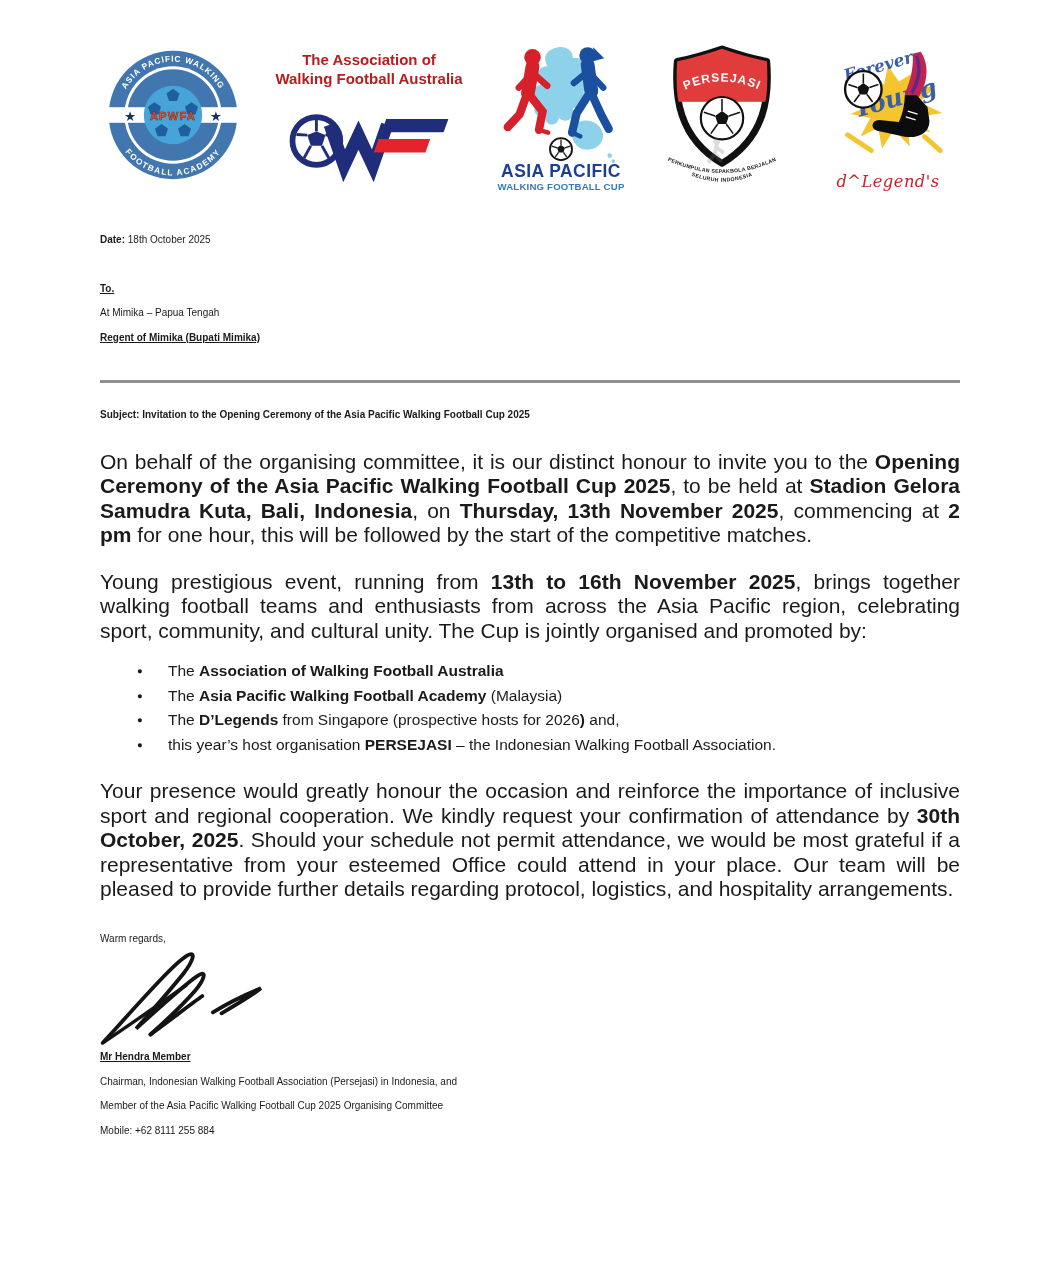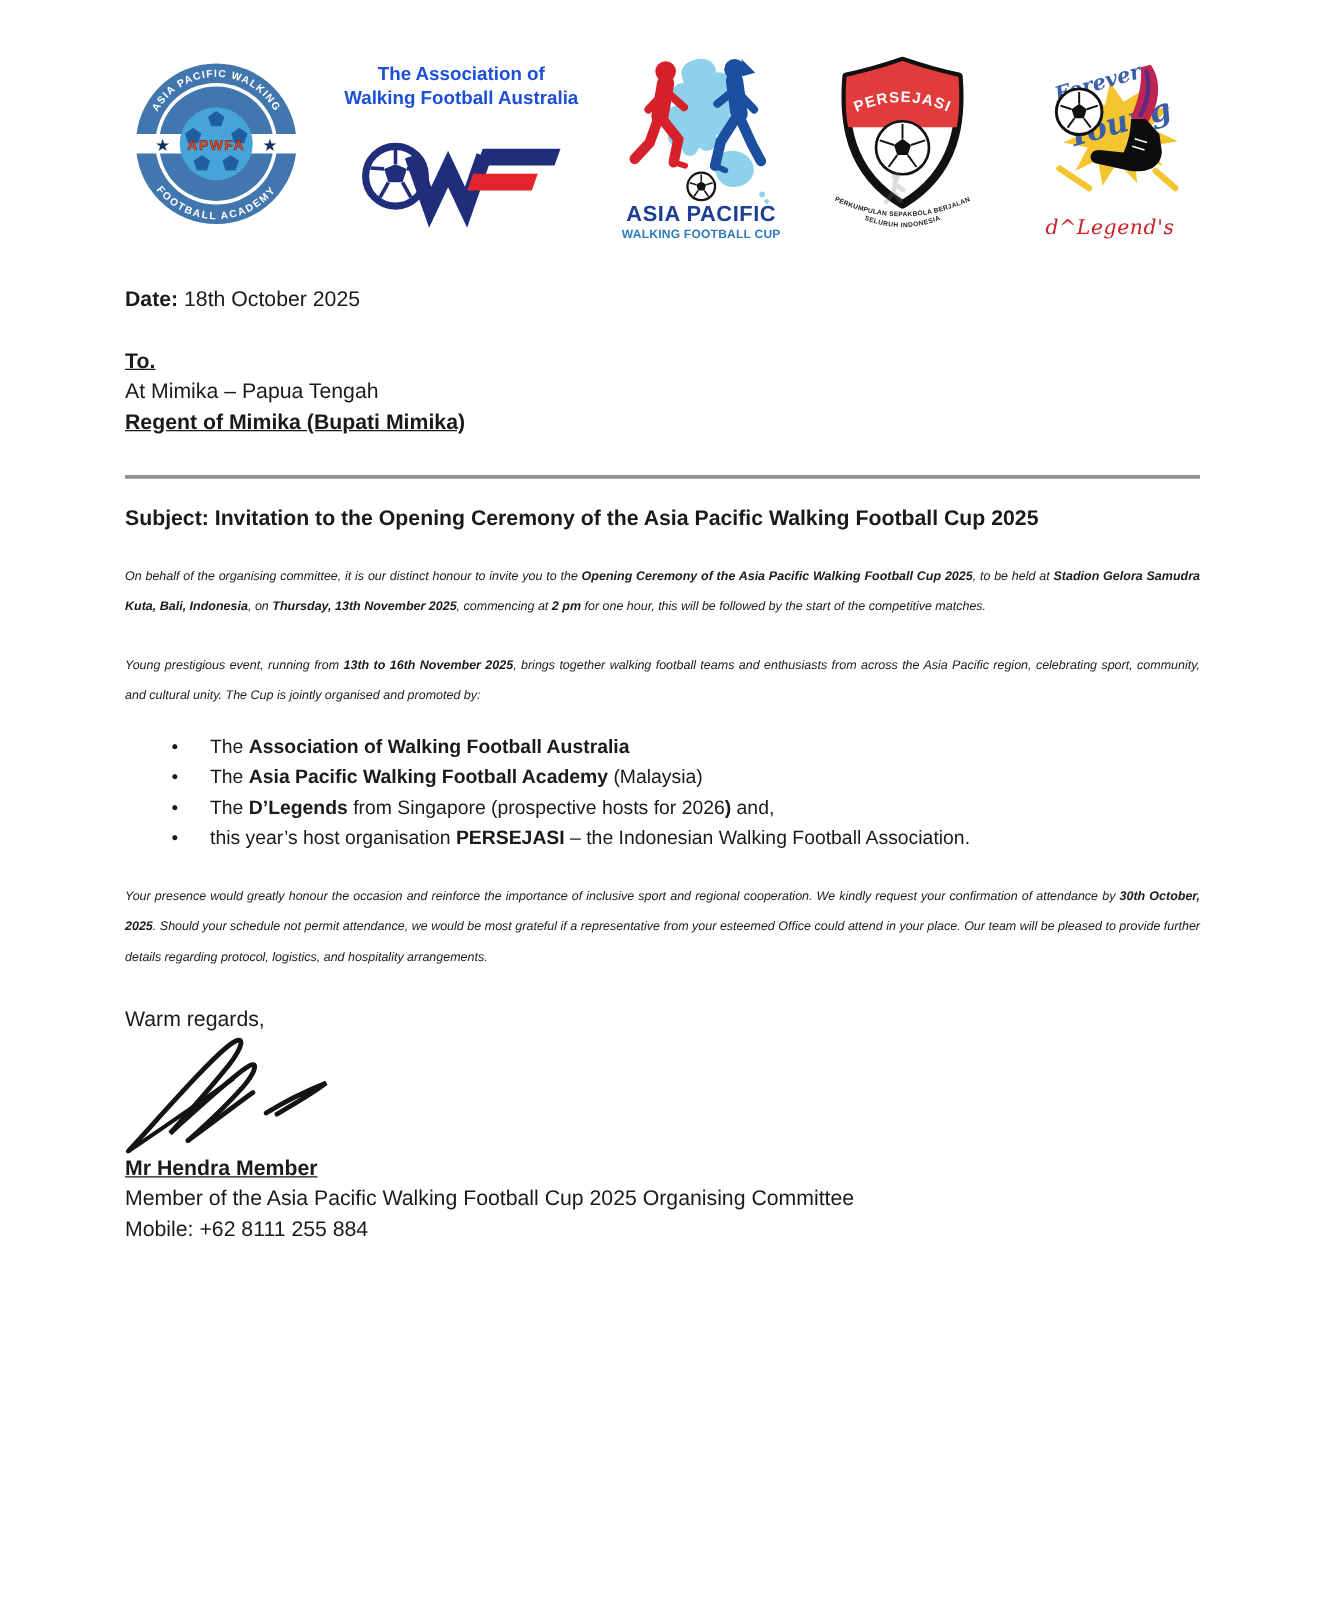--- a/index.html
+++ b/index.html
@@ -1,34 +1,34 @@
 <!DOCTYPE html>
 <html><head>
 <meta charset="utf-8">
 <style>
   html,body{margin:0;padding:0;background:#fff;}
   .page{position:relative;width:1062px;height:1280px;background:#ffffff;overflow:hidden;
         font-family:"Liberation Sans","DejaVu Sans",sans-serif;color:#1a1a1a;}
   .logos{margin:36px 100px 0 100px;height:166px;display:flex;justify-content:space-between;align-items:flex-start;}
   .logo-apwfa{margin-top:6px;}
   .awfa-block{display:flex;flex-direction:column;align-items:center;width:192px;margin-top:14px;}
-  .awfa-title{font-weight:bold;font-size:15px;line-height:19px;text-align:center;color:#1d4ed8;}
+  .awfa-title{font-weight:bold;font-size:15px;line-height:19px;text-align:center;color:#b91c1c;}
   .awfa-svg{margin-top:8px;}
   .logo-apwfc{margin-top:2px;}
   .logo-persejasi{margin-top:6px;}
   .logo-dlegends{margin-top:2px;}
   .content{margin:0 102px 0 100px;}
-  .line{margin:0;font-size:17px;line-height:24.5px;}
+  .line{margin:0;font-size:10px;line-height:24.5px;}
   .bold{font-weight:bold;text-decoration:underline;}
   .date-row{margin-top:26px;}
   .to-block{margin-top:24px;}
   hr.divider{border:none;border-top:3px solid #909090;margin:30px 0 0 0;}
   .subject{margin-top:20px;font-weight:bold;}
   .salutation{margin-top:20px;}
-  .para{margin:22px 0 0 0;font-size:10px;line-height:24.5px;text-align:justify;font-style:italic;}
+  .para{margin:22px 0 0 0;font-size:21px;line-height:24.5px;text-align:justify;}
   .bullets{margin:16px 0 0 0;padding:0;list-style:none;}
   .bullets li{display:flex;font-size:15.5px;line-height:24.6px;}
   .dot{width:31px;padding-left:37px;font-size:9.5px;flex-shrink:0;}
   .closing{margin-top:25px;}
   .signature{display:block;margin:-2px 0 0 -4px;}
   b{font-weight:bold;}
 </style>
 </head>
 <body>
 
@@ -231,17 +231,18 @@
     <svg class="signature" width="228" height="96" viewBox="0 0 230 100">
       <g stroke="#141414" fill="none" stroke-linecap="round">
         <path stroke-width="4" d="M4,97 C36,62 76,16 91,7 C101,1 98,12 87,26 C70,47 46,74 38,83 C60,63 90,36 102,28 C112,21 110,31 99,44 C84,61 62,81 53,89"></path>
         <path stroke-width="4" d="M53,89 C67,79 97,56 107,49"></path>
         <path stroke-width="4" d="M118,66 C136,55 158,45 168,41 C158,49 139,60 127,67"></path>
         <path stroke-width="3.5" d="M3,98 C30,80 70,52 90,38"></path>
       </g>
     </svg>
 
     <p class="line bold">Mr Hendra Member</p>
+    <p class="line">Chairman, Indonesian Walking Football Association (Persejasi) in Indonesia, and</p>
     <p class="line">Member of the Asia Pacific Walking Football Cup 2025 Organising Committee</p>
     <p class="line">Mobile: +62 8111 255 884</p>
 
   </main>
 </div>
 
 </body></html>

